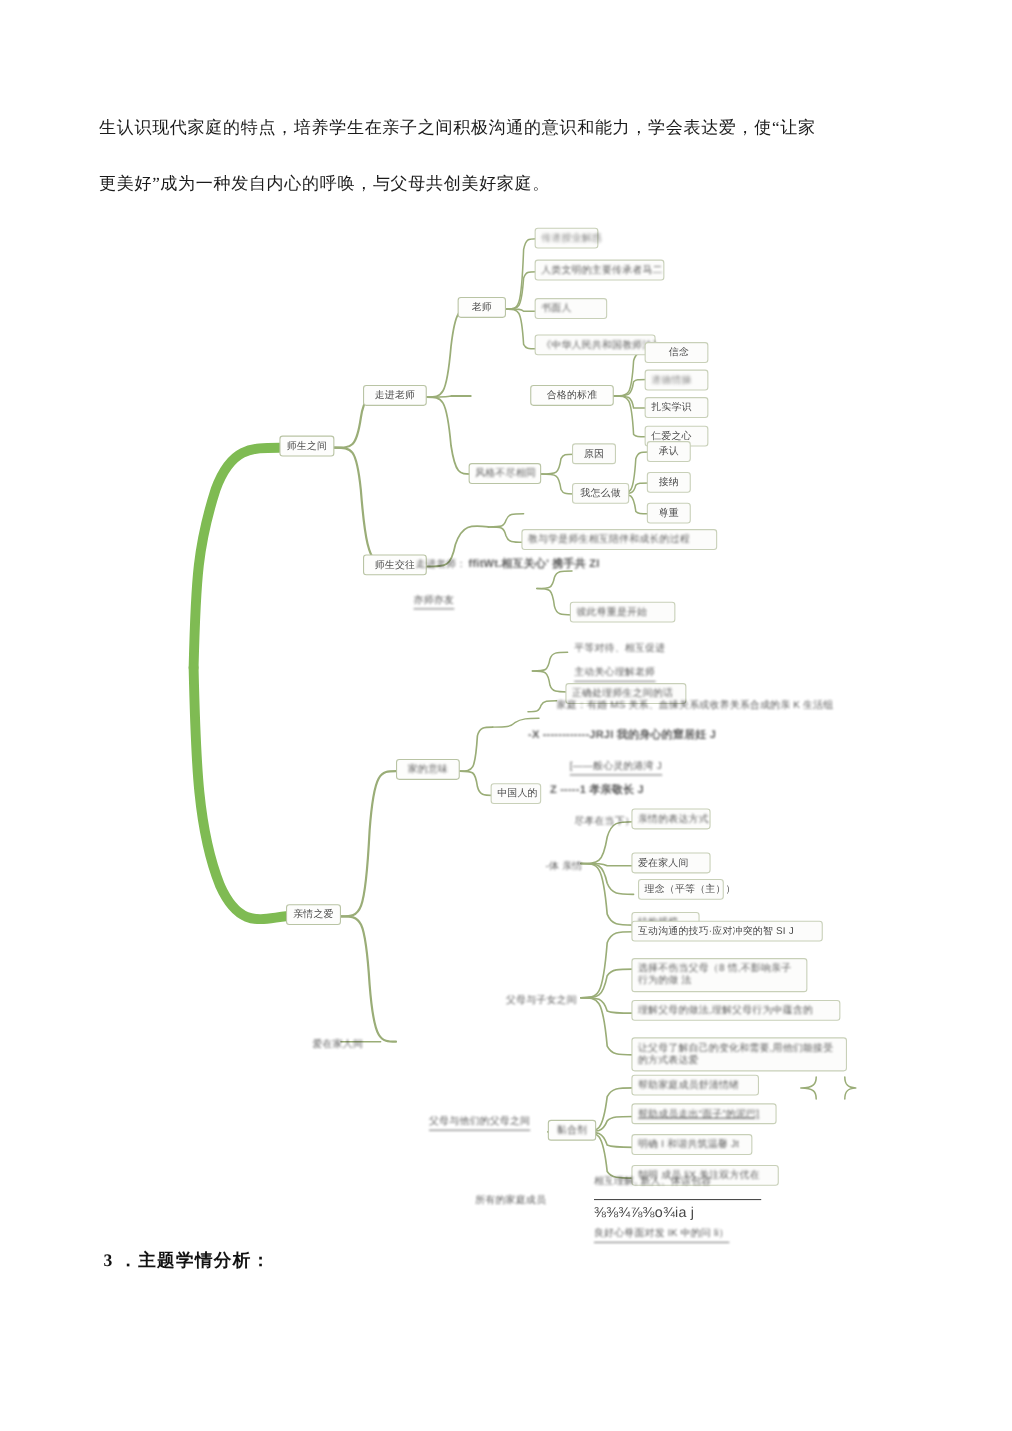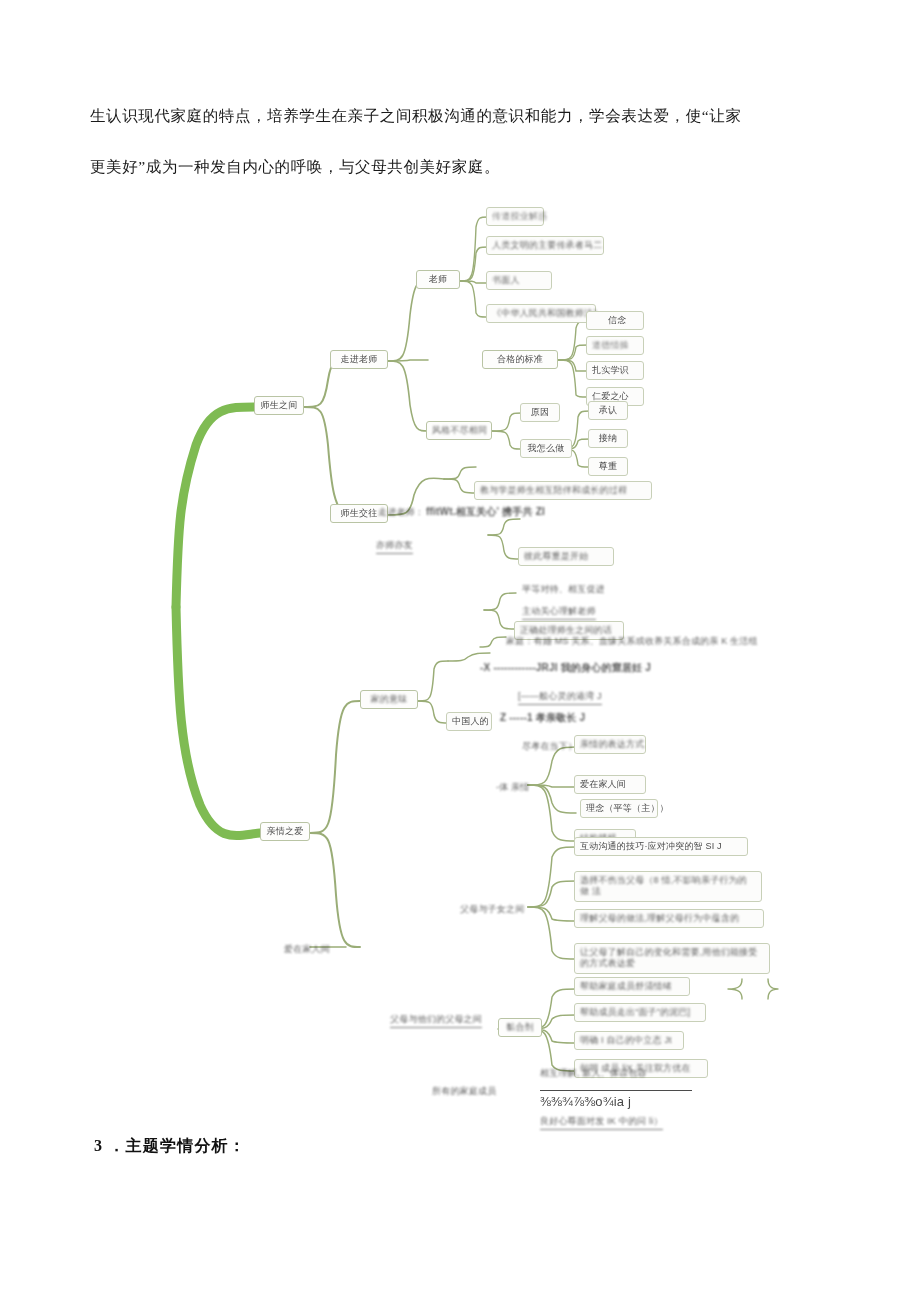--- a/index.html
+++ b/index.html
@@ -273,45 +273,45 @@
     </div>
     <div class="node soft" style="left:546px;top:634px;width:62px;">
       <span class="blur2">结构规模</span>
     </div>
 
     <div class="freetext blur2" style="left:432px;top:708px;">父母与子女之间</div>
 
     <div class="node soft wide" style="left:546px;top:642px;width:174px;">
       <span class="blur1">互动沟通的技巧·应对冲突的智 SI J</span>
     </div>
-    <div class="node soft wide" style="left:546px;top:676px;width:188px;">
+    <div class="node soft wide" style="left:546px;top:676px;width:160px;">
       <span class="blur2">选择不伤当父母（8 情,不影响亲子行为的做 法</span>
     </div>
     <div class="node soft wide" style="left:546px;top:714px;width:190px;">
       <span class="blur2">理解父母的做法,理解父母行为中蕴含的</span>
     </div>
     <div class="node soft wide" style="left:546px;top:748px;width:196px;">
       <span class="blur2">让父母了解自己的变化和需要,用他们能接受的方式表达爱</span>
     </div>
 
     <div class="freetext blur2" style="left:256px;top:748px;">爱在家人间</div>
     <div class="freetext u blur2" style="left:362px;top:818px;">父母与他们的父母之间</div>
 
     <div class="node" style="left:470px;top:823px;width:44px;text-align:center;">
       <span class="blur2">黏合剂</span>
     </div>
 
     <div class="node soft" style="left:546px;top:782px;width:116px;">
       <span class="blur2">帮助家庭成员舒清情绪</span>
     </div>
-    <div class="node soft" style="left:546px;top:808px;width:132px;">
+    <div class="node soft" style="left:546px;top:808px;width:132px;text-decoration:underline;">
       <span class="blur2">帮助成员走出“面子”的泥巴]</span>
     </div>
     <div class="node soft" style="left:546px;top:836px;width:110px;">
-      <span class="blur2">明确 I 自己的中立态 Jt</span>
+      <span class="blur2">明确 I 和谐共筑温馨 Jt</span>
     </div>
     <div class="node soft" style="left:546px;top:864px;width:134px;">
       <span class="blur2">朝明 成员 liX 关注双方优在</span>
     </div>
 
     <div class="freetext blur2" style="left:404px;top:890px;">所有的家庭成员</div>
     <div class="freetext blur2" style="left:512px;top:872px;">相互理解, 新人、体谅包容</div>
     <div class="freetext blur1" style="left:512px;top:895px;font-size:13px;border-top:1px solid #333;padding-top:3px;width:152px;">⅜⅜¾⅞⅜o¾ia j</div>
     <div class="freetext u blur2" style="left:512px;top:920px;">良好心尊面对发 IK 中的问 li）</div>
 

